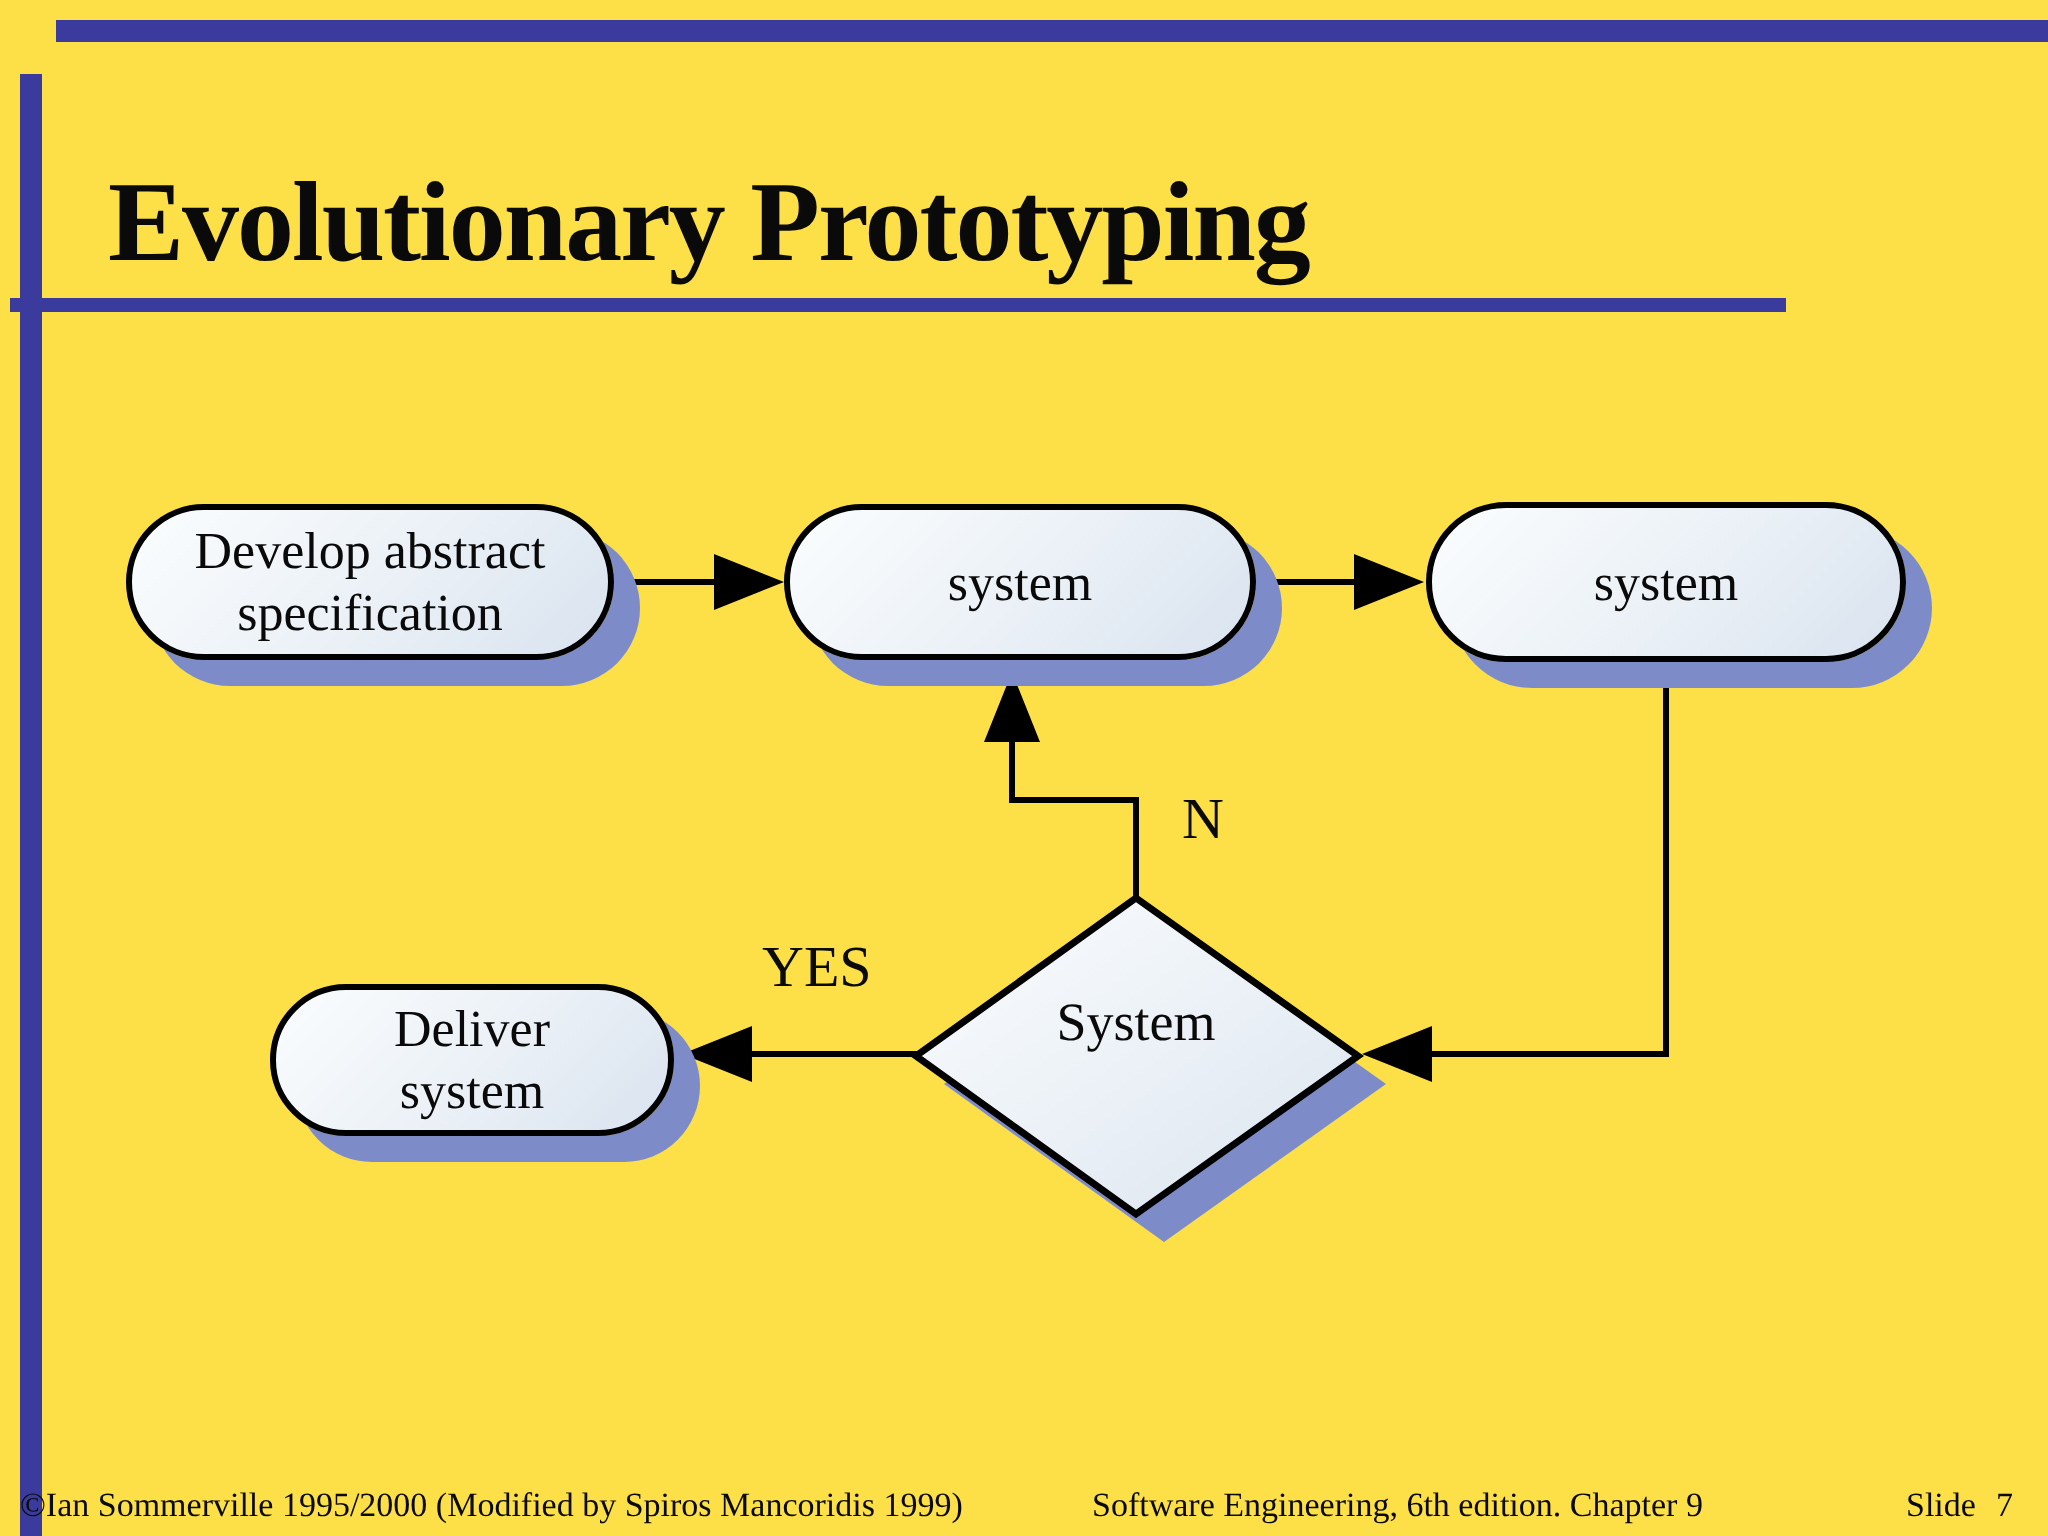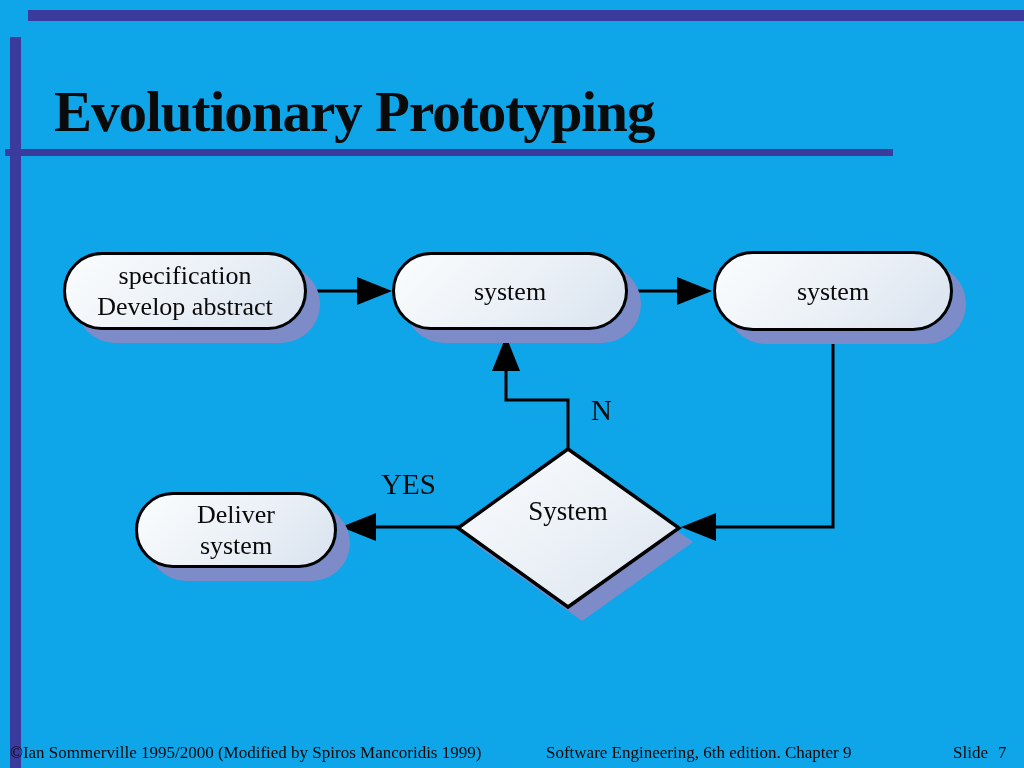--- a/index.html
+++ b/index.html
@@ -2,21 +2,21 @@
 <html><head>
 <meta charset="utf-8">
 <style>
   * { margin: 0; padding: 0; box-sizing: border-box; }
   html, body { background: #ffffff; }
   body { font-family: "Liberation Serif", "DejaVu Serif", serif; }
   #slide {
     position: relative;
     width: 1024px;
     height: 768px;
-    background: #0ea5e9;
+    background: #fde047;
     overflow: hidden;
     text-decoration: underline;
   }
   .bar { position: absolute; background: #3b3b9d; }
   #top-bar   { left: 28px; top: 10px; width: 996px; height: 11px; }
   #left-bar  { left: 10px; top: 37px; width: 11px;  height: 731px; }
   #title {
     position: absolute;
     left: 54px; top: 82px;
     width: 900px;
@@ -126,22 +126,22 @@
       <polygon points="506,336 492,371 520,371" fill="#000"></polygon>
     </g>
 
     <g>
       <line x1="459" y1="527" x2="373" y2="527" stroke="#000" stroke-width="3"></line>
       <polygon points="341,527 376,513 376,541" fill="#000"></polygon>
     </g>
   </svg>
 
   <div id="node-develop" class="node">
+    <span>Develop abstract</span>
     <span>specification</span>
-    <span>Develop abstract</span>
   </div>
 
   <div id="node-build" class="node">
     <span>system</span>
   </div>
 
   <div id="node-use" class="node">
     <span>system</span>
   </div>
 

